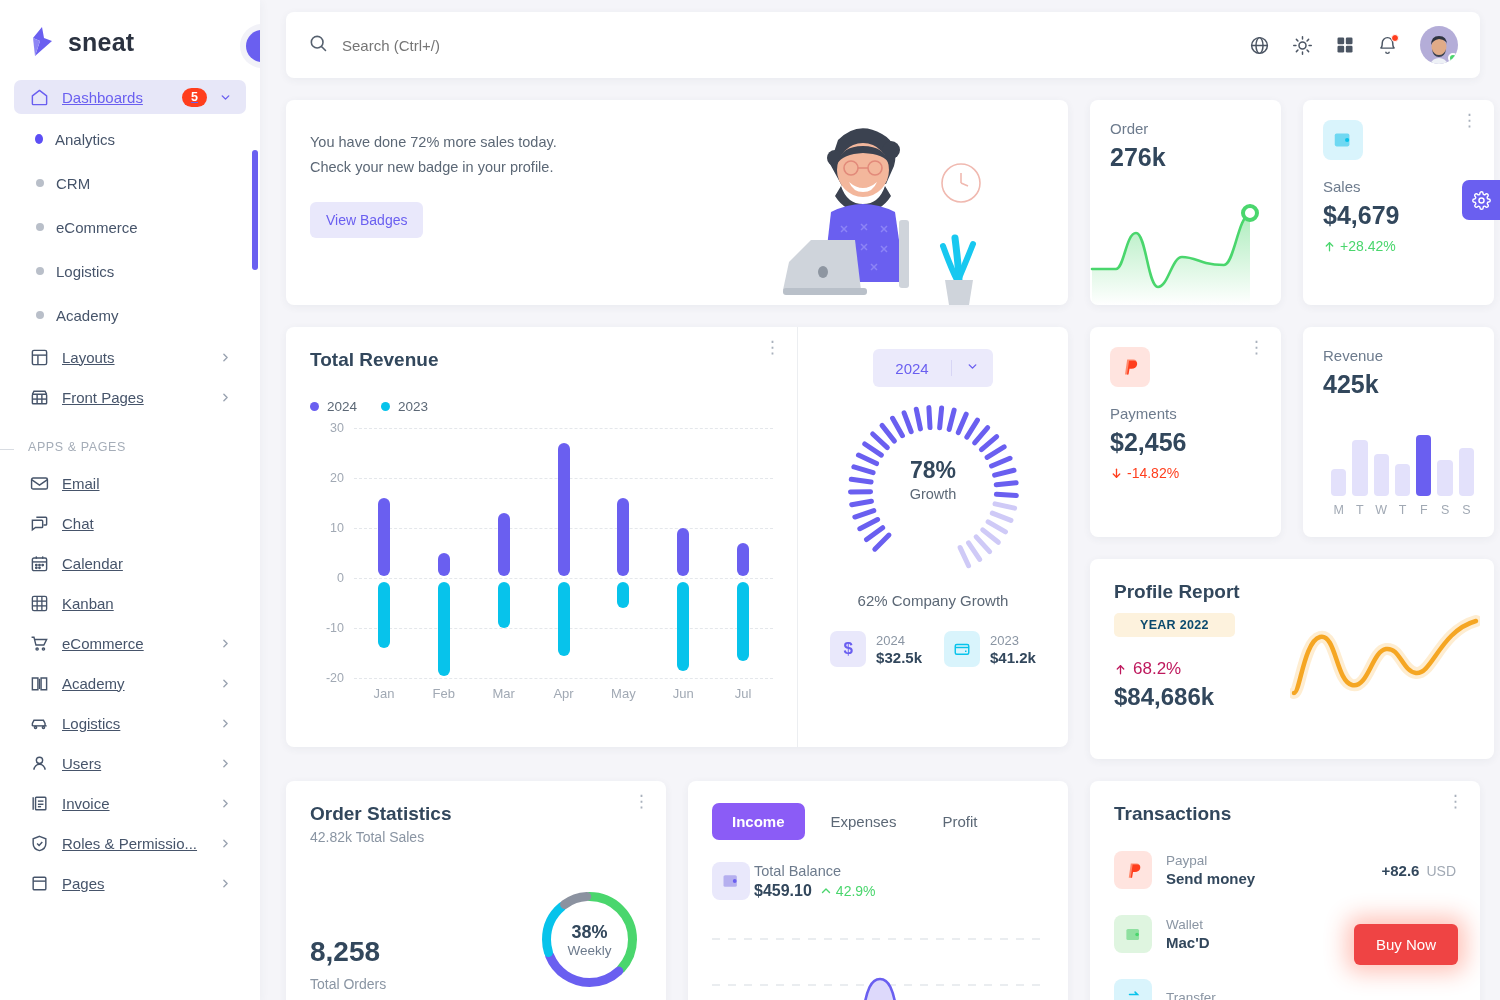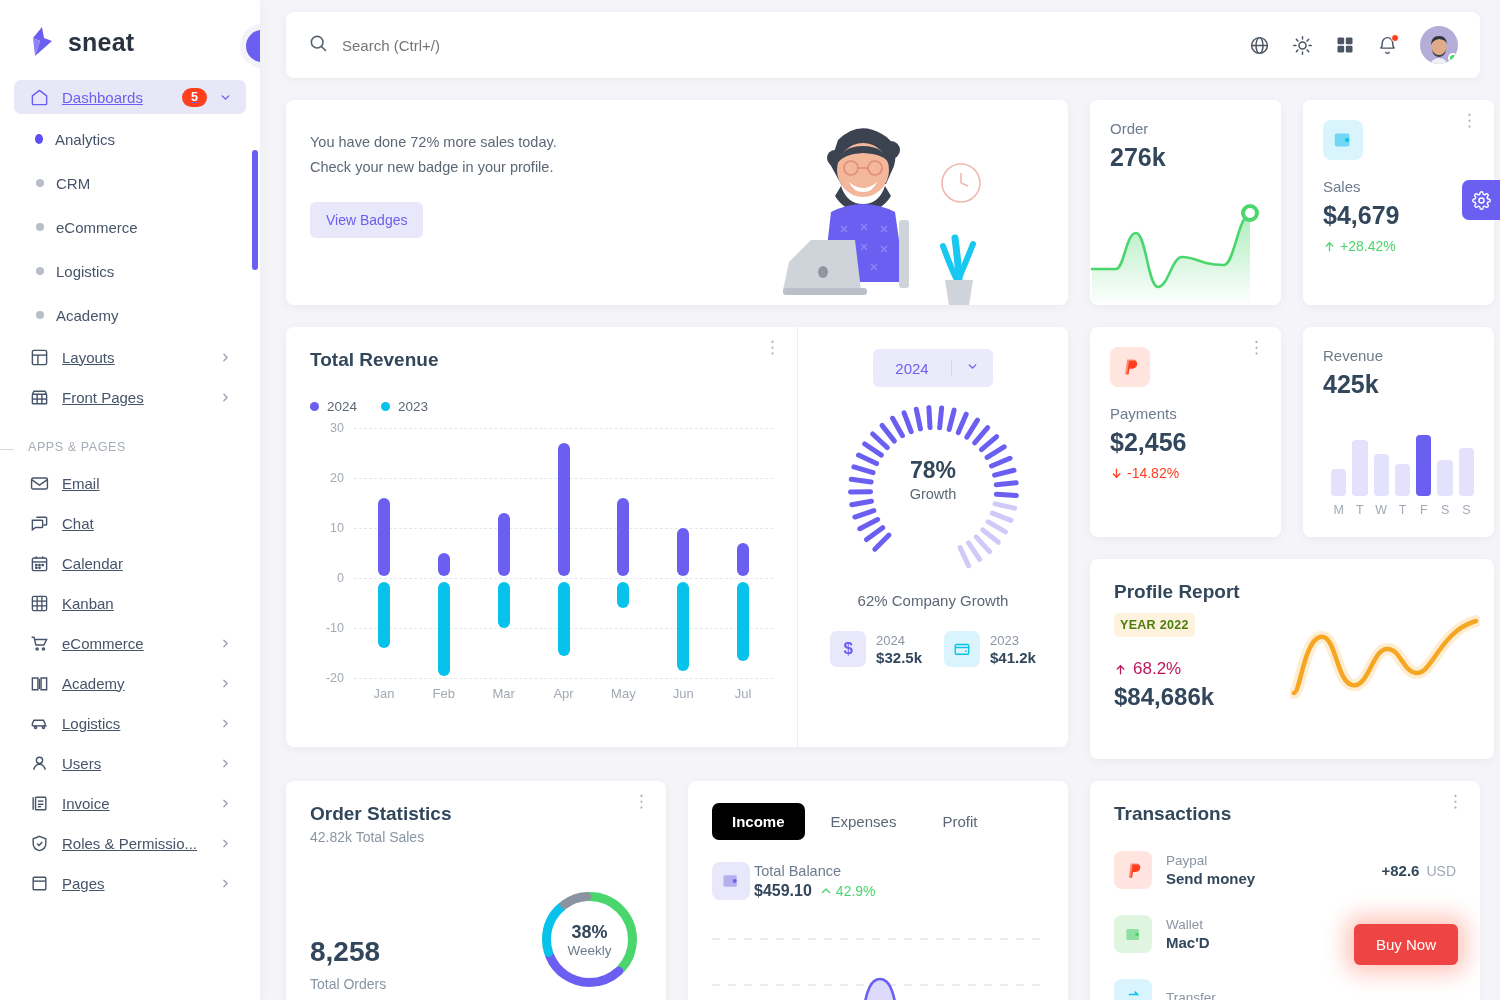--- a/index.html
+++ b/index.html
@@ -150,41 +150,41 @@
   .company-growth { font-size: 15px; color: #5c6876; margin-top: 14px; }
   .yr-stats { display: flex; gap: 22px; margin-top: 22px; }
   .yr-stat { display: flex; align-items: center; gap: 10px; }
   .yr-box { width: 36px; height: 36px; border-radius: 7px; display: flex; align-items: center; justify-content: center; }
   .yr-y { font-size: 13px; color: #8a95a3; }
   .yr-v { font-size: 15px; font-weight: bold; color: #32475c; margin-top: 1px; }
 
   
   .profile-card { height: 200px; padding: 22px 24px; position: relative; overflow: hidden; }
   .pr-title { font-size: 19px; font-weight: bold; color: #32475c; }
-  .pr-badge { display: inline-block; background: #fdf2dd; color: #4d7c0f; font-size: 12.5px; font-weight: bold; padding: 5px 6px; border-radius: 5px; margin-top: 10px; letter-spacing: .3px; }
+  .pr-badge { display: inline-block; background: #fdf2dd; color: #0c4a6e; font-size: 12.5px; font-weight: bold; padding: 5px 26px; border-radius: 5px; margin-top: 10px; letter-spacing: .3px; }
   .pr-delta { display: flex; align-items: center; gap: 6px; color: #be185d; font-size: 17px; margin-top: 22px; }
   .pr-val { font-size: 24px; font-weight: bold; color: #32475c; margin-top: 4px; }
   .pr-spark { position: absolute; right: 14px; top: 50px; }
 
   
   .order-stats { width: 380px; flex: 0 0 380px; height: 230px; padding: 22px 24px; position: relative; }
   .os-title { font-size: 19px; font-weight: bold; color: #32475c; }
   .os-sub { font-size: 14px; color: #8a95a3; margin-top: 4px; }
   .os-body { display: flex; align-items: flex-end; justify-content: space-between; margin-top: 42px; }
   .os-num { font-size: 28px; font-weight: bold; color: #32475c; }
   .os-numlbl { font-size: 14px; color: #8a95a3; margin-top: 8px; }
   .donut { position: relative; width: 105px; height: 105px; }
   .donut-center { position: absolute; inset: 0; display: flex; flex-direction: column; align-items: center; justify-content: center; }
   .donut-pct { font-size: 18px; font-weight: bold; color: #32475c; }
   .donut-lbl { font-size: 13.5px; color: #6d7b8d; }
 
   .income-card { width: 380px; flex: 0 0 380px; height: 230px; padding: 22px 24px; position: relative; overflow: hidden; }
   .tabs { display: flex; align-items: center; gap: 6px; }
   .tab { font-size: 15px; color: #5c6876; padding: 10px 20px; border-radius: 7px; cursor: pointer; }
-  .tab.active { background: #000000; color: #fff; font-weight: bold; }
+  .tab.active { background: #8b5cf6; color: #fff; font-weight: bold; }
   .balance-row { display: flex; align-items: center; gap: 4px; margin-top: 22px; }
   .bal-lbl { font-size: 14.5px; color: #6d7b8d; }
   .bal-v { display: flex; align-items: center; gap: 8px; margin-top: 3px; }
   .bal-amt { font-size: 16px; font-weight: bold; color: #32475c; }
   .bal-pct { font-size: 14px; color: #4ad66d; display: flex; align-items: center; gap: 4px; }
   .inc-chart { position: absolute; left: 24px; right: 24px; top: 150px; height: 90px; }
 
   .trans-card { flex: 1; height: 230px; padding: 22px 24px; position: relative; overflow: hidden; }
   .tr-title { font-size: 19px; font-weight: bold; color: #32475c; }
   .tr-item { display: flex; align-items: center; gap: 14px; margin-top: 26px; }

